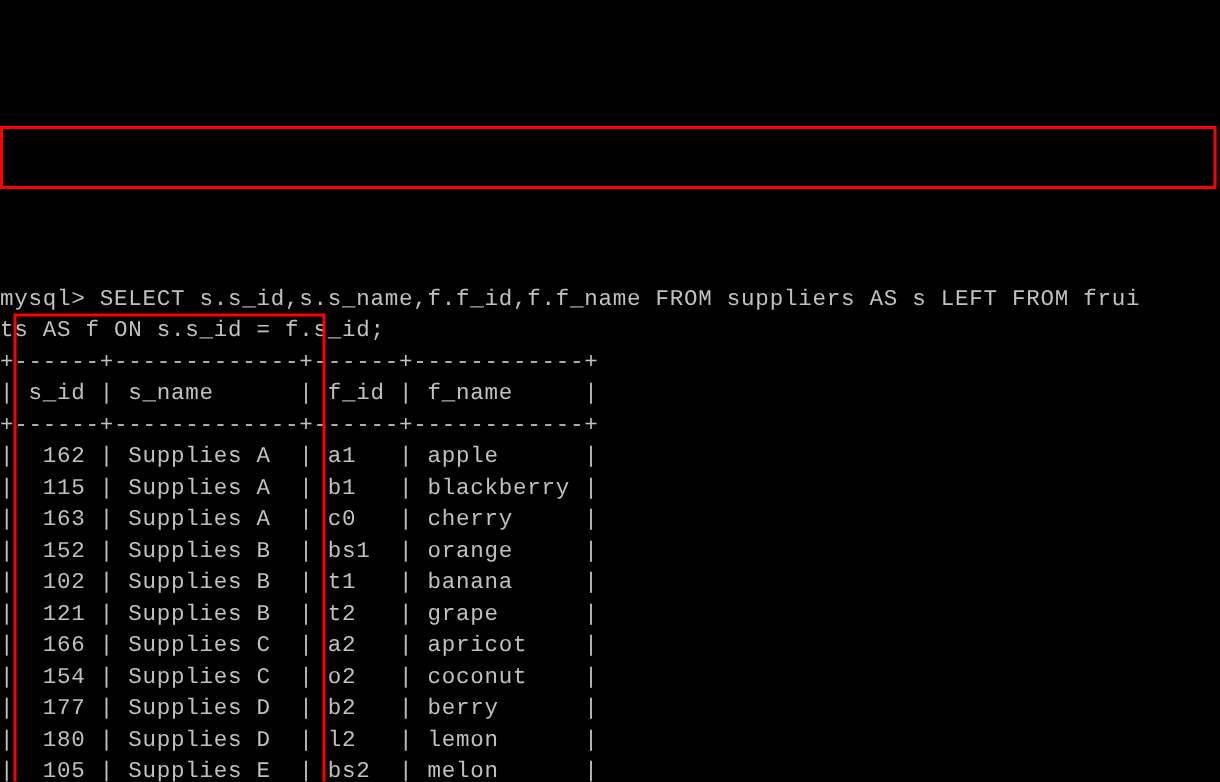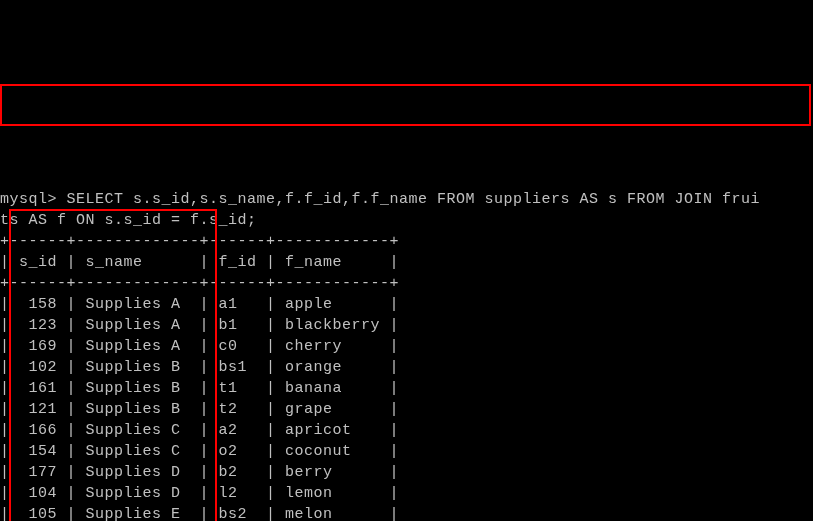--- a/index.html
+++ b/index.html
@@ -47,35 +47,35 @@
   </style>
 </head>
 <body>
 
 
 
 <div class="container">
   <div class="red-box-top"></div>
   <div class="red-box-middle"></div>
   
-  <div class="content"><span>mysql&gt; </span><span>SELECT s.s_id,s.s_name,f.f_id,f.f_name FROM suppliers AS s FROM JOIN frui
+  <div class="content"><span>mysql&gt; </span><span>SELECT s.s_id,s.s_name,f.f_id,f.f_name FROM suppliers AS s LEFT FROM frui
 ts AS f ON s.s_id = f.s_id;</span>
 <span>+------+-------------+------+------------+</span>
 <span>| s_id | s_name      | f_id | f_name     |</span>
 <span>+------+-------------+------+------------+</span>
-<span>|  158 | Supplies A  | a1   | apple      |</span>
-<span>|  123 | Supplies A  | b1   | blackberry |</span>
-<span>|  169 | Supplies A  | c0   | cherry     |</span>
-<span>|  102 | Supplies B  | bs1  | orange     |</span>
-<span>|  161 | Supplies B  | t1   | banana     |</span>
+<span>|  162 | Supplies A  | a1   | apple      |</span>
+<span>|  115 | Supplies A  | b1   | blackberry |</span>
+<span>|  163 | Supplies A  | c0   | cherry     |</span>
+<span>|  152 | Supplies B  | bs1  | orange     |</span>
+<span>|  102 | Supplies B  | t1   | banana     |</span>
 <span>|  121 | Supplies B  | t2   | grape      |</span>
 <span>|  166 | Supplies C  | a2   | apricot    |</span>
 <span>|  154 | Supplies C  | o2   | coconut    |</span>
 <span>|  177 | Supplies D  | b2   | berry      |</span>
-<span>|  104 | Supplies D  | l2   | lemon      |</span>
+<span>|  180 | Supplies D  | l2   | lemon      |</span>
 <span>|  105 | Supplies E  | bs2  | melon      |</span>
 
 
 
 
 
 
 
 
 </div>

